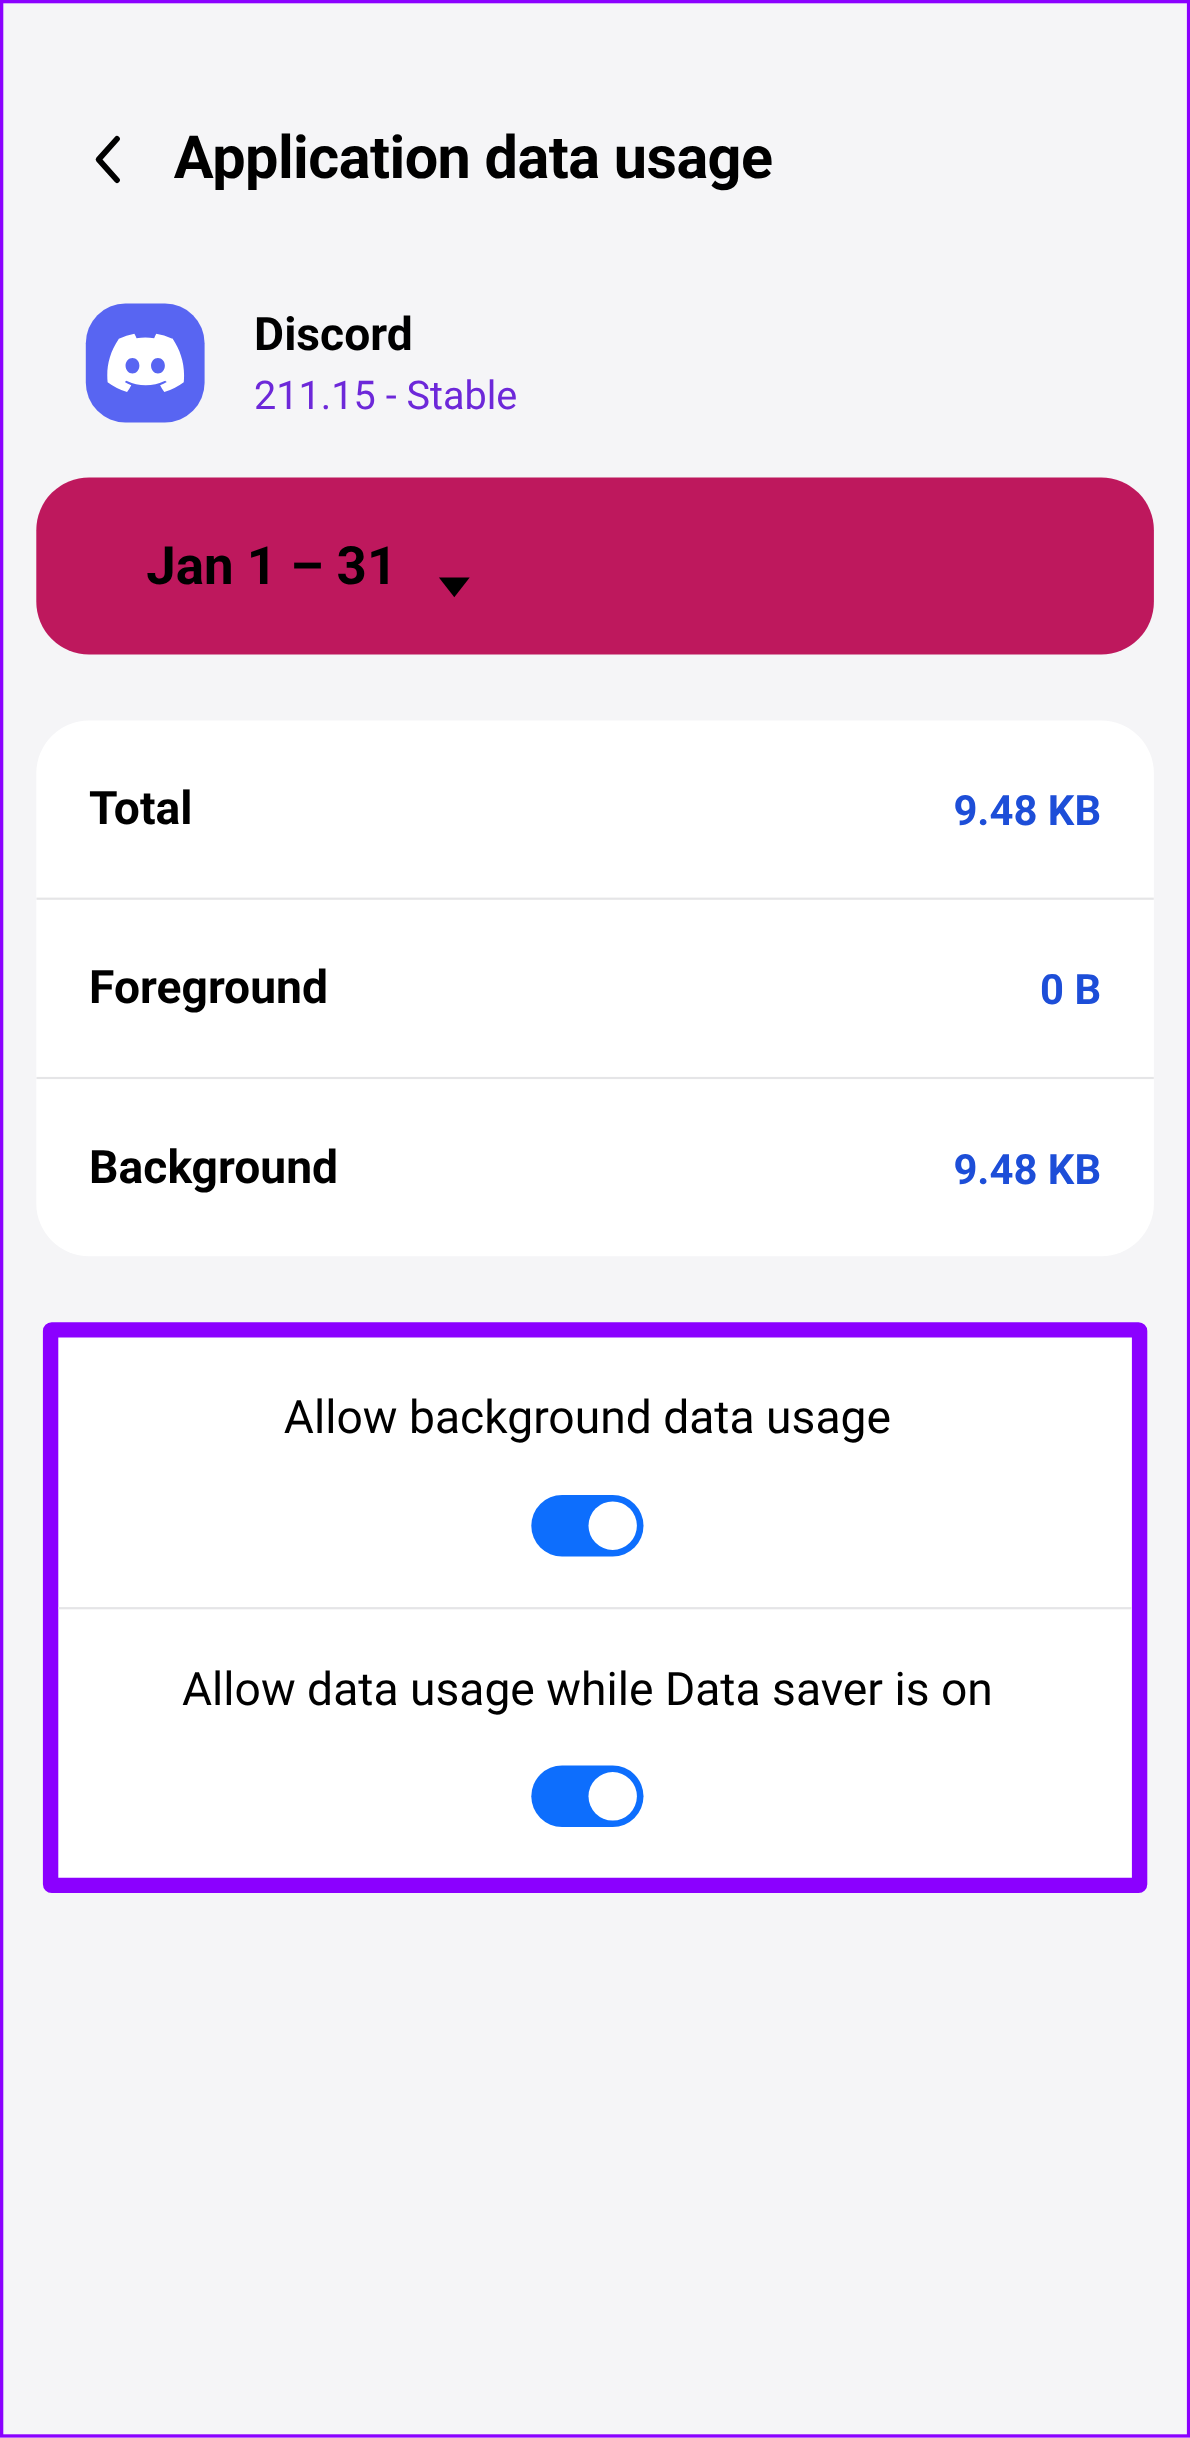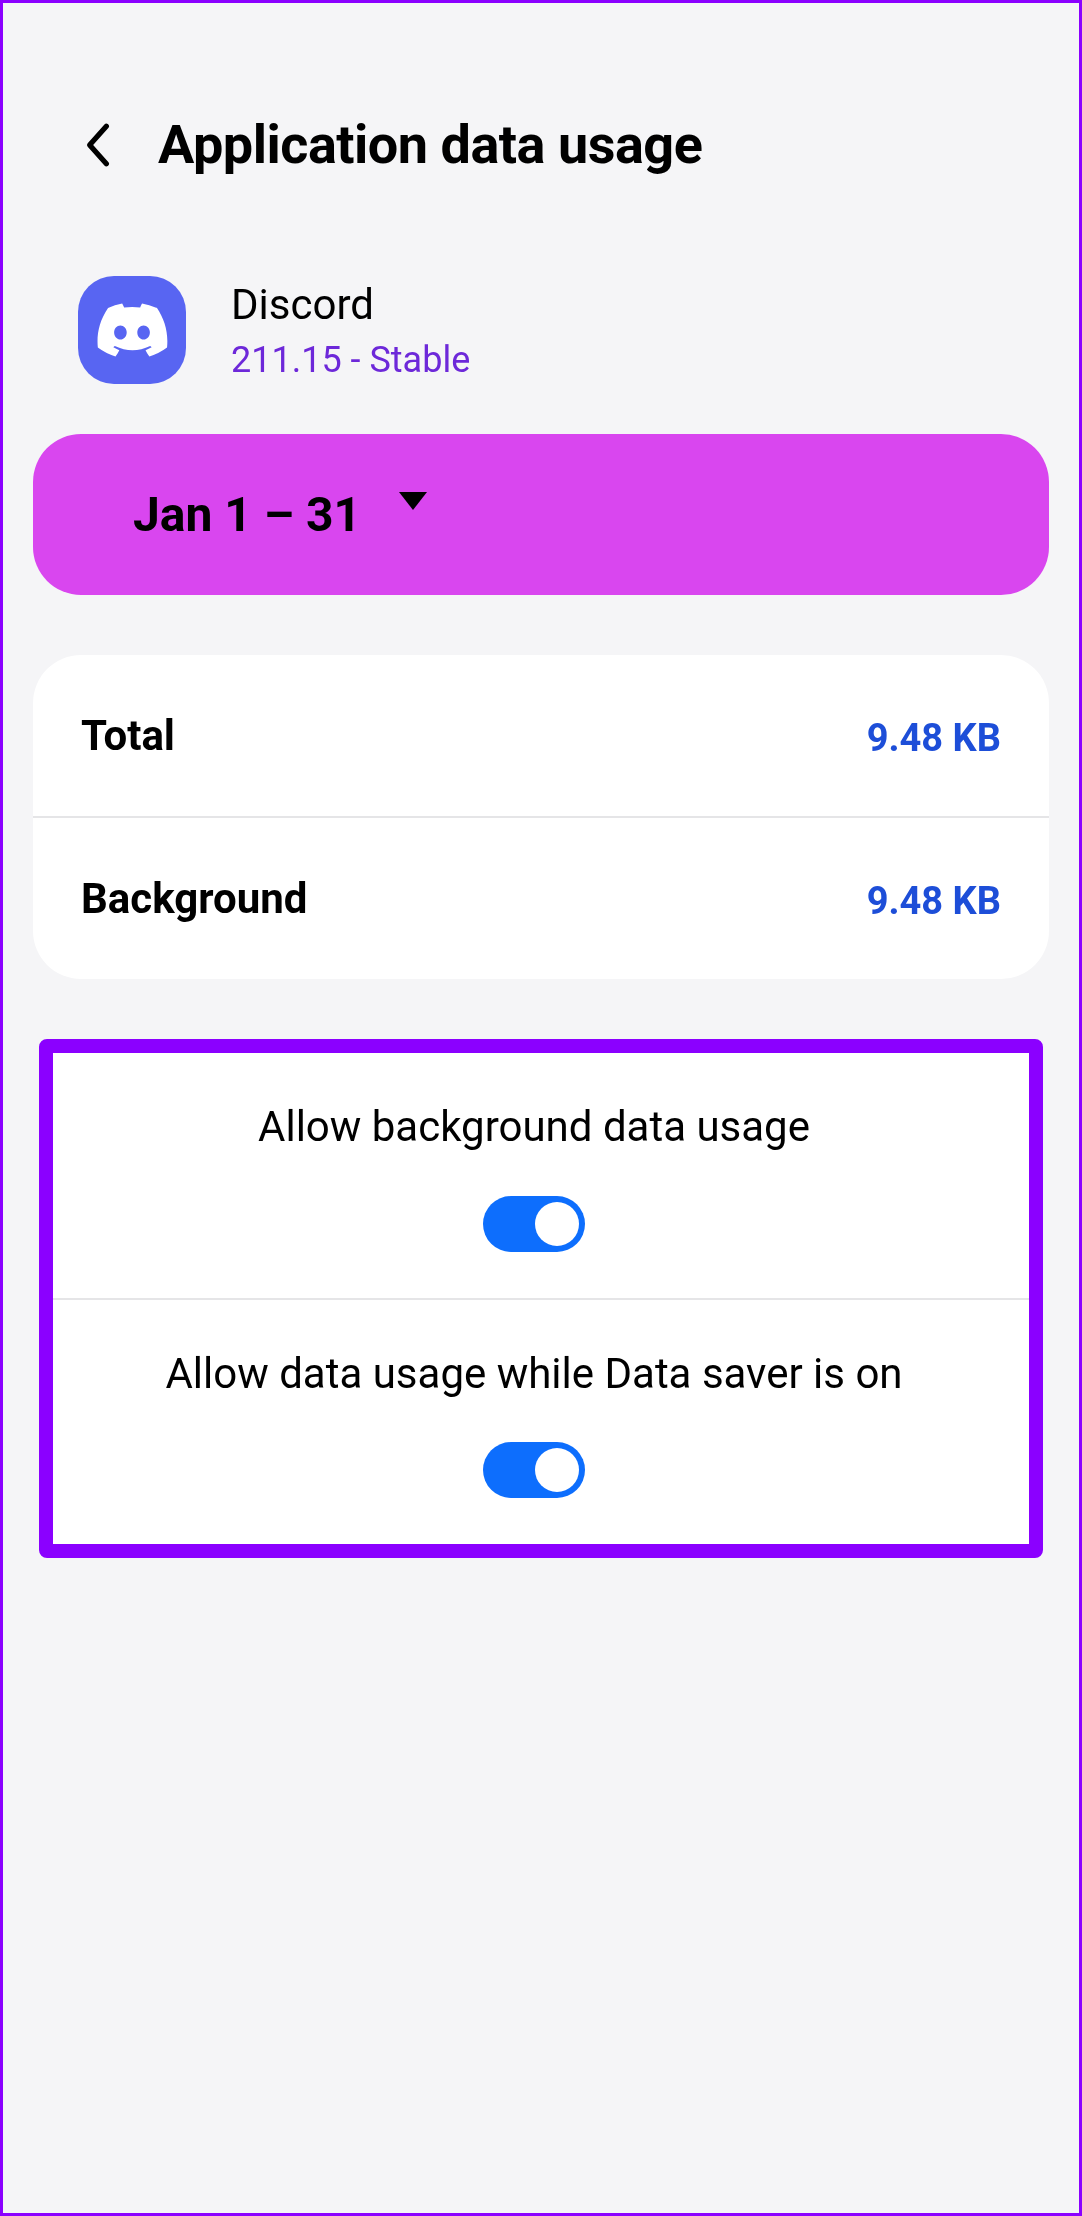--- a/index.html
+++ b/index.html
@@ -57,34 +57,34 @@
       width: 72px;
       height: 54px;
     }
     .app-details {
       display: flex;
       flex-direction: column;
       gap: 10px;
     }
     .app-name {
       font-size: 42px;
-      font-weight: 400;
+      font-weight: 700;
       color: #000;
     }
     .app-version {
       font-size: 36px;
       color: #6d28d9;
     }
     .date-selector {
       margin: 0 30px 60px 30px;
-      background: #d946ef;
+      background: #be185d;
       border-radius: 48px;
       padding: 52px 100px;
       display: flex;
-      align-items: flex-start;
+      align-items: flex-end;
       gap: 38px;
       cursor: pointer;
     }
     .date-text {
       font-size: 48px;
       font-weight: 700;
       color: #000;
     }
     .dropdown-arrow {
       width: 0;
@@ -191,20 +191,24 @@
     <span class="date-text">Jan 1 – 31</span>
     <span class="dropdown-arrow"></span>
   </div>
 
   <div class="stats-card">
     <div class="stat-row">
       <span class="stat-label">Total</span>
       <span class="stat-value">9.48 KB</span>
     </div>
     <div class="stat-row">
+      <span class="stat-label">Foreground</span>
+      <span class="stat-value">0 B</span>
+    </div>
+    <div class="stat-row">
       <span class="stat-label">Background</span>
       <span class="stat-value">9.48 KB</span>
     </div>
   </div>
 
   <div class="toggles-card">
     <div class="toggle-row">
       <span class="toggle-label">Allow background data usage</span>
       <div class="toggle-switch"></div>
     </div>

